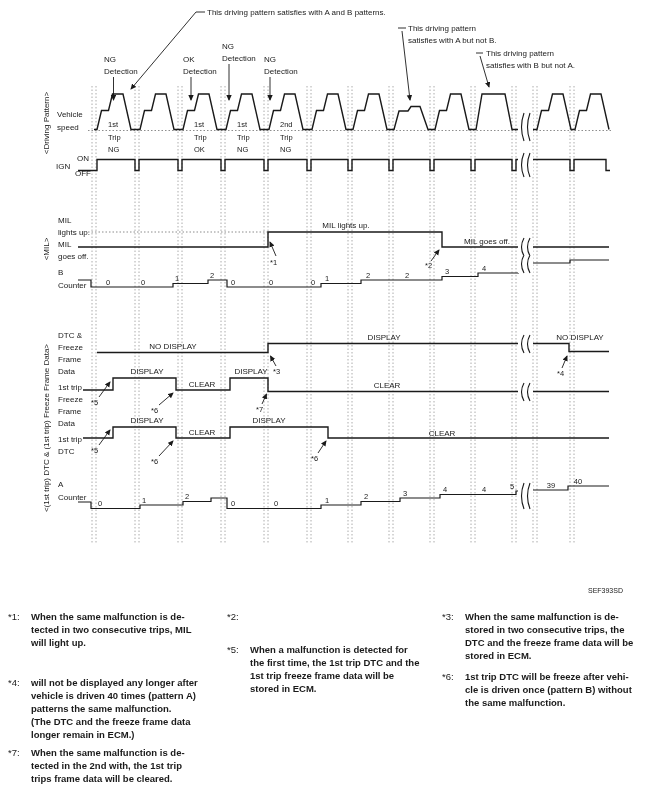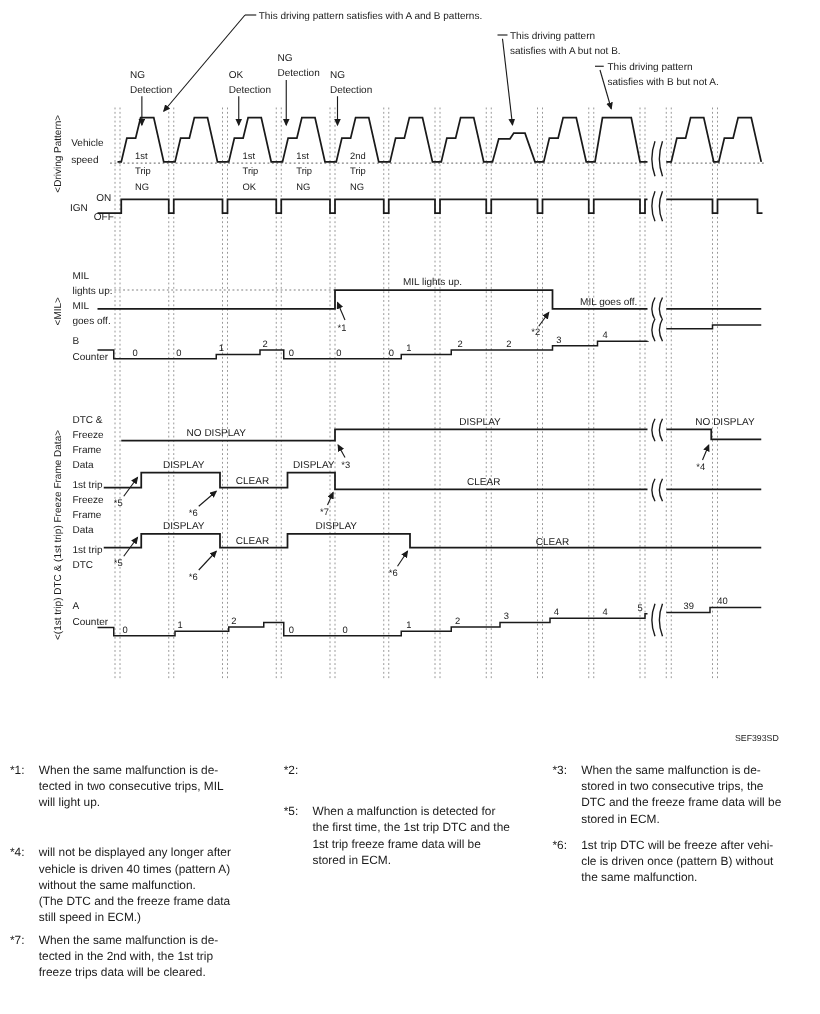--- a/index.html
+++ b/index.html
@@ -16,21 +16,21 @@
   .gridline{stroke:#989898;stroke-width:0.8;stroke-dasharray:1.5 2;}
   .dotted{stroke:#808080;stroke-width:0.9;stroke-dasharray:1.5 2;fill:none;}
   .wavy{fill:none;stroke:#1a1a1a;stroke-width:1.1;}
   #footnotes{position:absolute;left:0;top:610px;width:656px;font-size:9.5px;line-height:13px;}
   .fncol{position:absolute;top:0;}
   #fn-col1{left:8px;width:204px;}
   #fn-col2{left:227px;width:200px;}
   #fn-col3{left:442px;width:208px;}
   .note{display:flex;}
   .note .ref{width:23px;flex:0 0 23px;}
-  .note .body{flex:1;}
+  .note .body{flex:1;font-weight:bold;}
 </style>
 </head>
 <body>
 
 <div id="page">
 
 <svg id="diagram" width="656" height="600" viewBox="0 0 656 600">
   <defs>
     <marker id="ah" markerWidth="8" markerHeight="8" refX="5.5" refY="3" orient="auto">
       <path d="M0,0 L6.5,3 L0,6 z" fill="#1a1a1a"></path>
@@ -283,31 +283,31 @@
             <div>When the same malfunction is de-</div>
             <div>tected in two consecutive trips, MIL</div>
             <div>will light up.</div>
           </div>
         </div>
         <div class="note" style="margin-top: 27px;">
           <span class="ref">*4:</span>
           <div class="body">
             <div>will not be displayed any longer after</div>
             <div>vehicle is driven 40 times (pattern A)</div>
-            <div>without the same malfunction.</div>
+            <div>patterns the same malfunction.</div>
             <div>(The DTC and the freeze frame data</div>
-            <div>still speed in ECM.)</div>
+            <div>longer remain in ECM.)</div>
           </div>
         </div>
         <div class="note" style="margin-top: 5px;">
           <span class="ref">*7:</span>
           <div class="body">
             <div>When the same malfunction is de-</div>
             <div>tected in the 2nd with, the 1st trip</div>
-            <div>freeze trips data will be cleared.</div>
+            <div>trips frame data will be cleared.</div>
           </div>
         </div>
       </div>
   <div id="fn-col2" class="fncol">
         <div class="note" style="margin-top: 0px;">
           <span class="ref">*2:</span>
         </div>
         <div class="note" style="margin-top: 20px;">
           <span class="ref">*5:</span>
           <div class="body">

